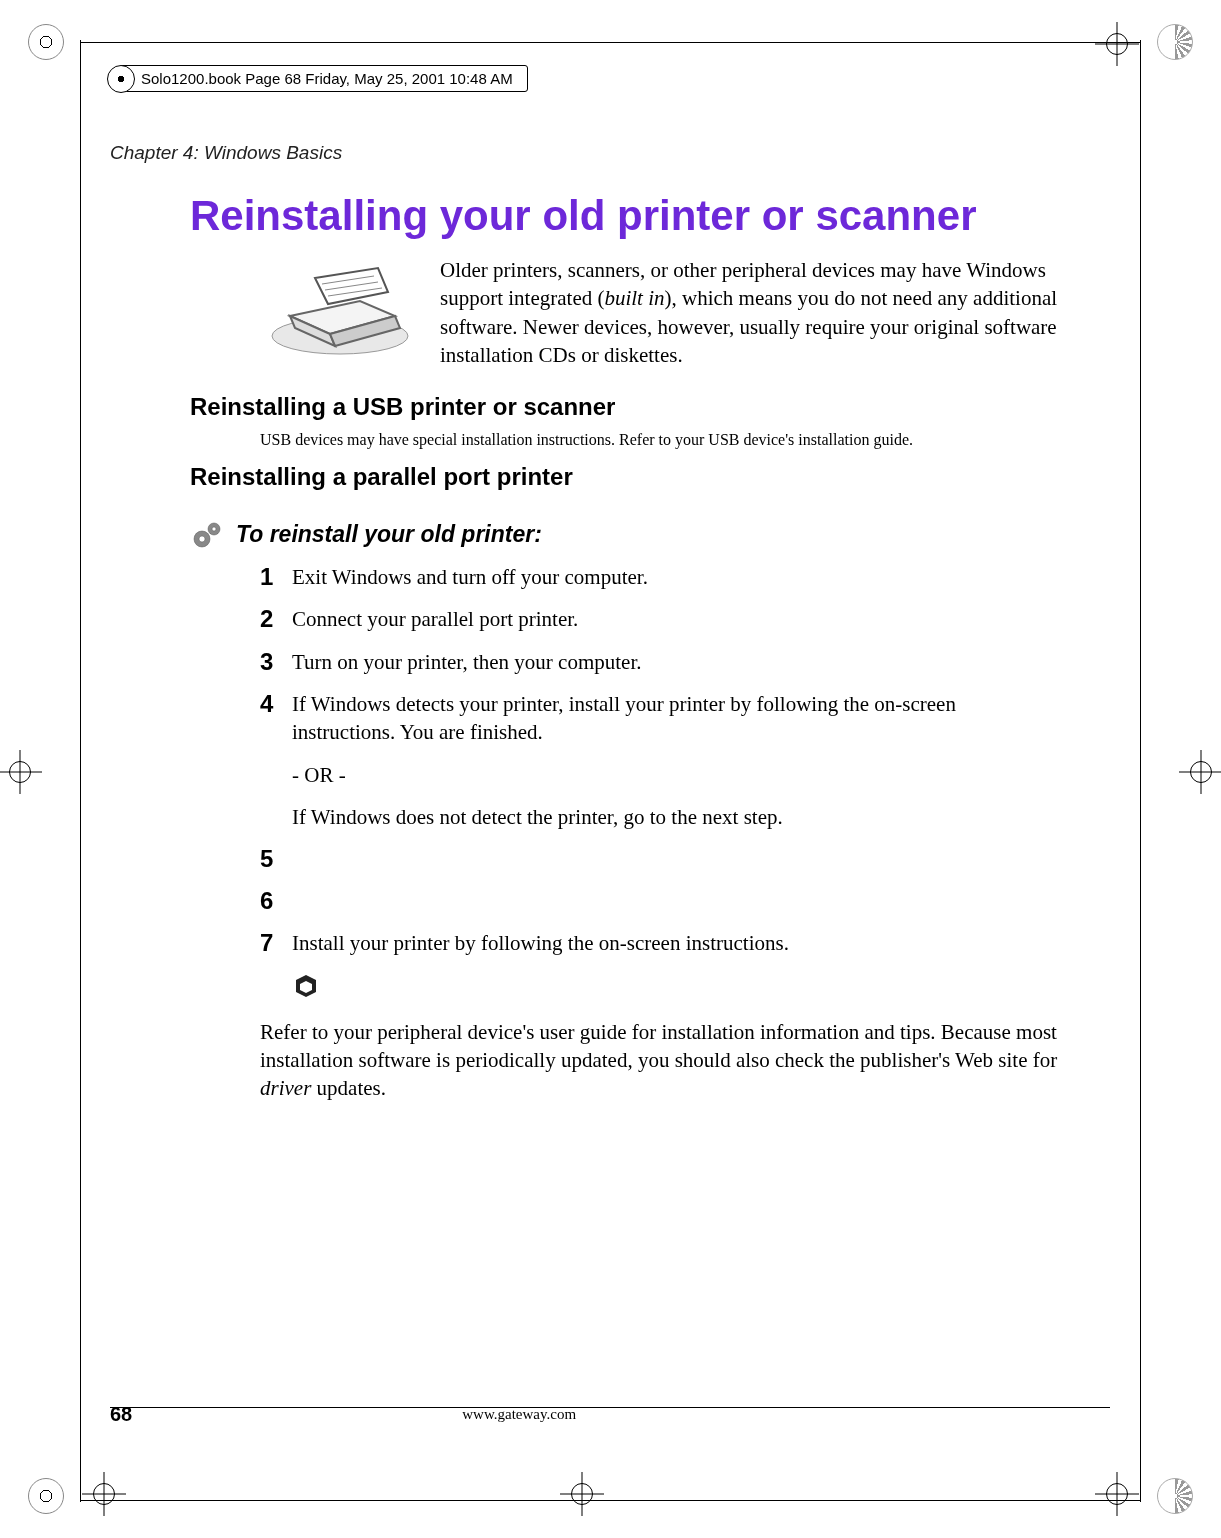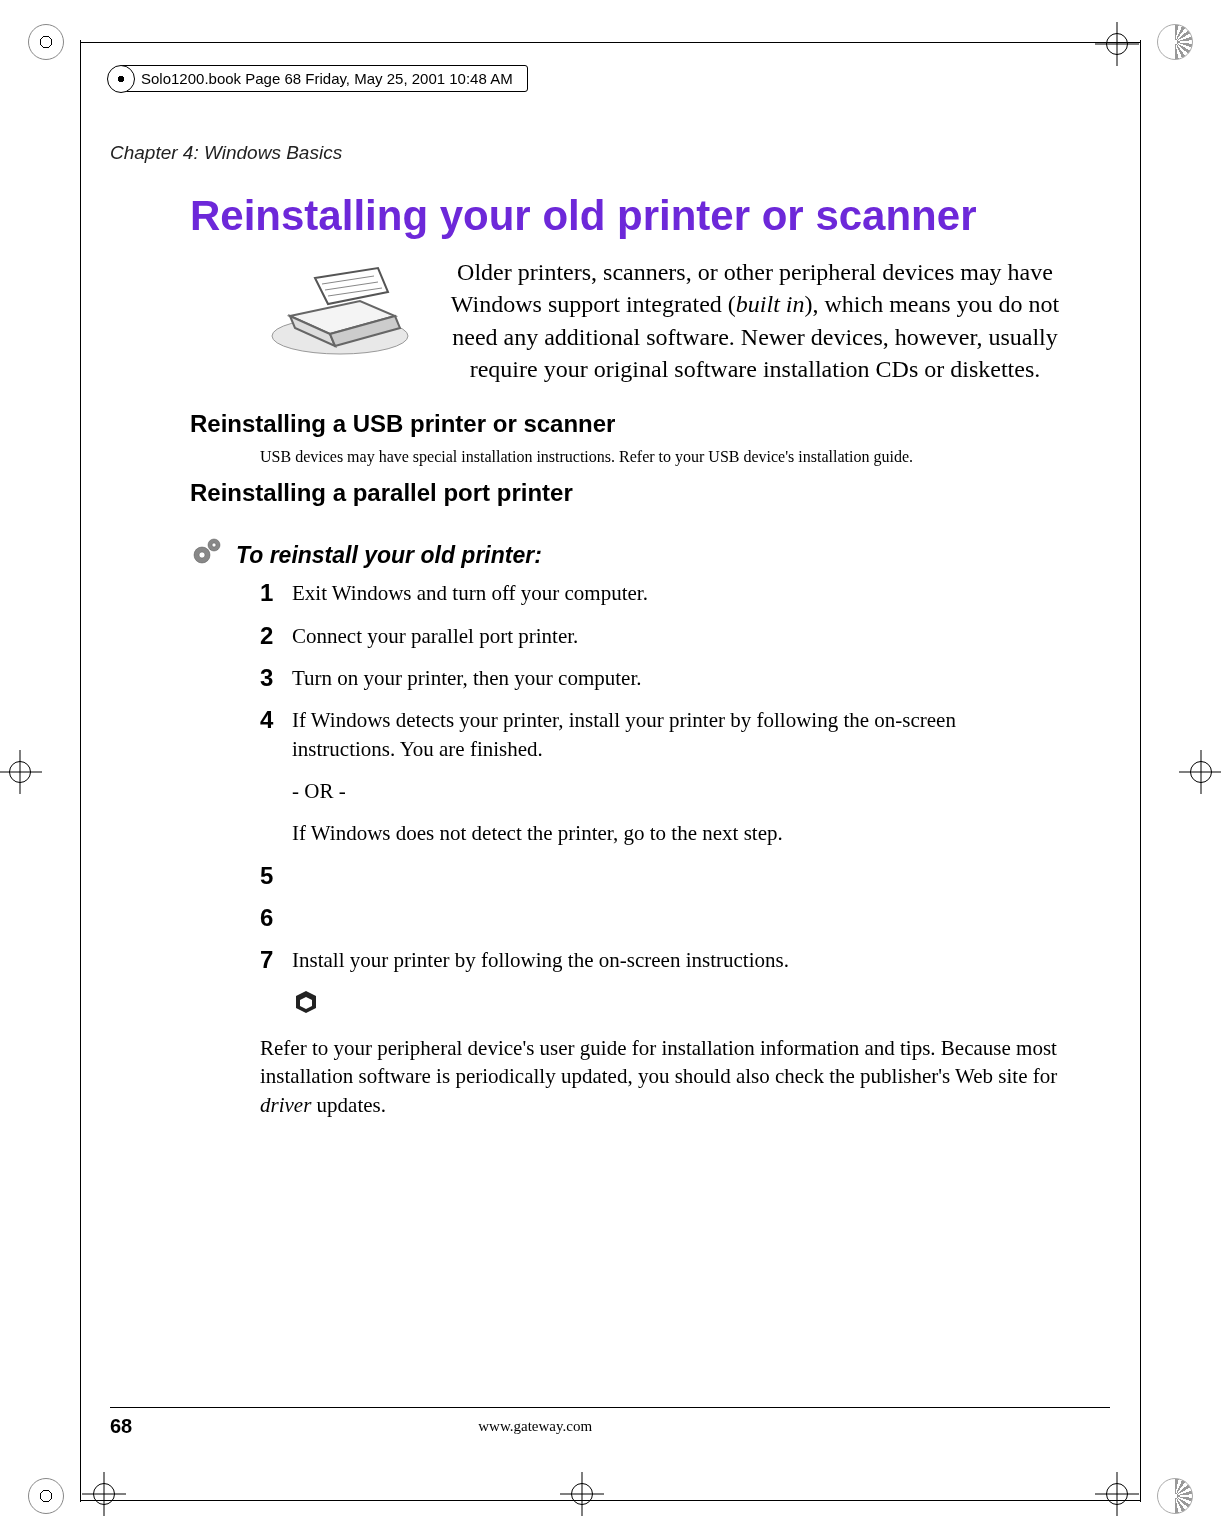--- a/index.html
+++ b/index.html
@@ -44,37 +44,37 @@
       content: ""; position: absolute; left: -14px; top: 50%;
       width: 26px; height: 26px; border: 1px solid #000; border-radius: 50%;
       background: radial-gradient(circle, #000 0 3px, #fff 3px);
       transform: translateY(-50%);
     }
     .content { position: absolute; left: 110px; top: 142px; width: 1000px; }
     .chapter-label { font-style: italic; font-family: Arial, sans-serif; font-size: 19px; color: #222; margin-bottom: 28px; }
     .main-title { font-family: Arial, sans-serif; font-weight: bold; font-size: 42px; color: #6d28d9; margin-left: 80px; margin-bottom: 16px; }
     .intro-row { display: flex; margin-left: 150px; gap: 20px; margin-bottom: 24px; }
     .intro-icon { width: 160px; height: 110px; flex-shrink: 0; }
-    .intro-text { font-size: 24px; line-height: 1.35; width: 630px; text-align: center; }
+    .intro-text { font-size: 21px; line-height: 1.35; width: 630px; }
     .intro-text .ital { font-style: italic; }
     .sub-head { font-family: Arial, sans-serif; font-weight: bold; font-size: 24px; margin-left: 80px; margin-top: 12px; margin-bottom: 8px; }
     .body-text { font-size: 16px; line-height: 1.35; margin-left: 150px; width: 800px; margin-bottom: 10px; }
-    .proc-row { display: flex; align-items: flex-end; margin-left: 80px; margin-top: 26px; margin-bottom: 10px; gap: 10px; }
+    .proc-row { display: flex; align-items: center; margin-left: 80px; margin-top: 26px; margin-bottom: 10px; gap: 10px; }
     .gear-icon { width: 36px; height: 36px; flex-shrink: 0; }
     .proc-title { font-family: Arial, sans-serif; font-weight: bold; font-style: italic; font-size: 23px; }
     .step-list { margin-left: 150px; width: 800px; }
     .step { display: flex; gap: 10px; margin-bottom: 14px; align-items: flex-start; }
     .step-num { font-family: Arial, sans-serif; font-weight: bold; font-size: 24px; min-width: 22px; }
     .step-body { font-size: 21px; line-height: 1.35; }
     .step-body .bold { font-family: Arial, sans-serif; font-weight: bold; font-size: 19px; }
     .step-sub { margin-left: 182px; font-size: 21px; line-height: 1.35; margin-bottom: 14px; width: 768px; }
     .end-icon { margin-left: 182px; margin-bottom: 14px; }
     .footer-text { font-size: 21px; line-height: 1.35; margin-left: 150px; width: 800px; }
     .footer-text .ital { font-style: italic; }
-    .page-footer { position: absolute; bottom: 100px; left: 110px; width: 1000px; display: flex; align-items: center; gap: 16px; }
+    .page-footer { position: absolute; bottom: 112px; left: 110px; width: 1000px; display: flex; align-items: center; }
     .page-num { font-family: Arial, sans-serif; font-weight: bold; font-size: 20px; }
     .footer-url { font-size: 15px; margin-left: 330px; }
     .page-rule { position: absolute; bottom: 130px; left: 110px; width: 1000px; height: 1px; background: #000; }
   </style>
 </head>
 <body>
 
 <div class="crop-mark crop-tl-h"></div>
 <div class="crop-mark crop-bl-h"></div>
 <div class="crop-mark crop-l-v"></div>

